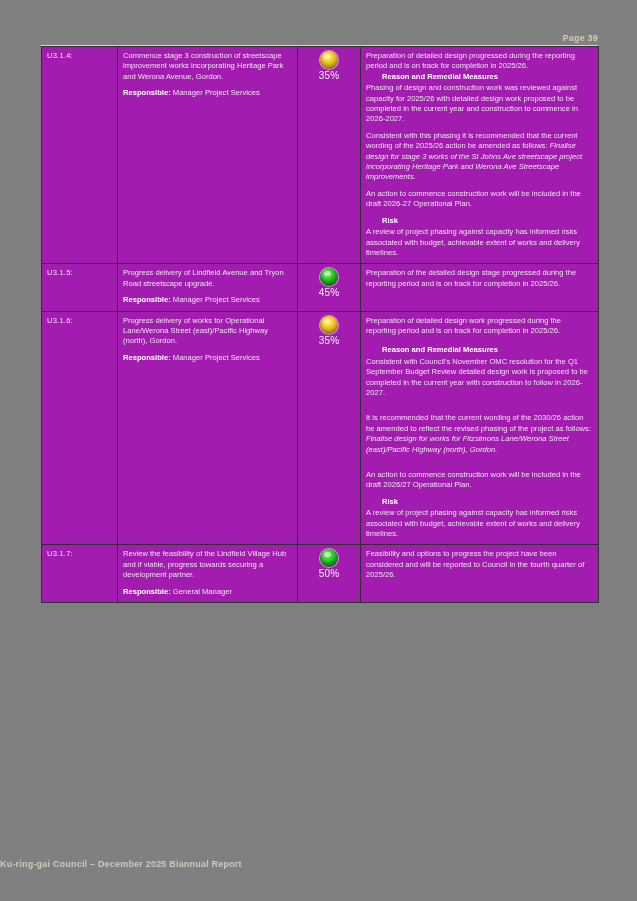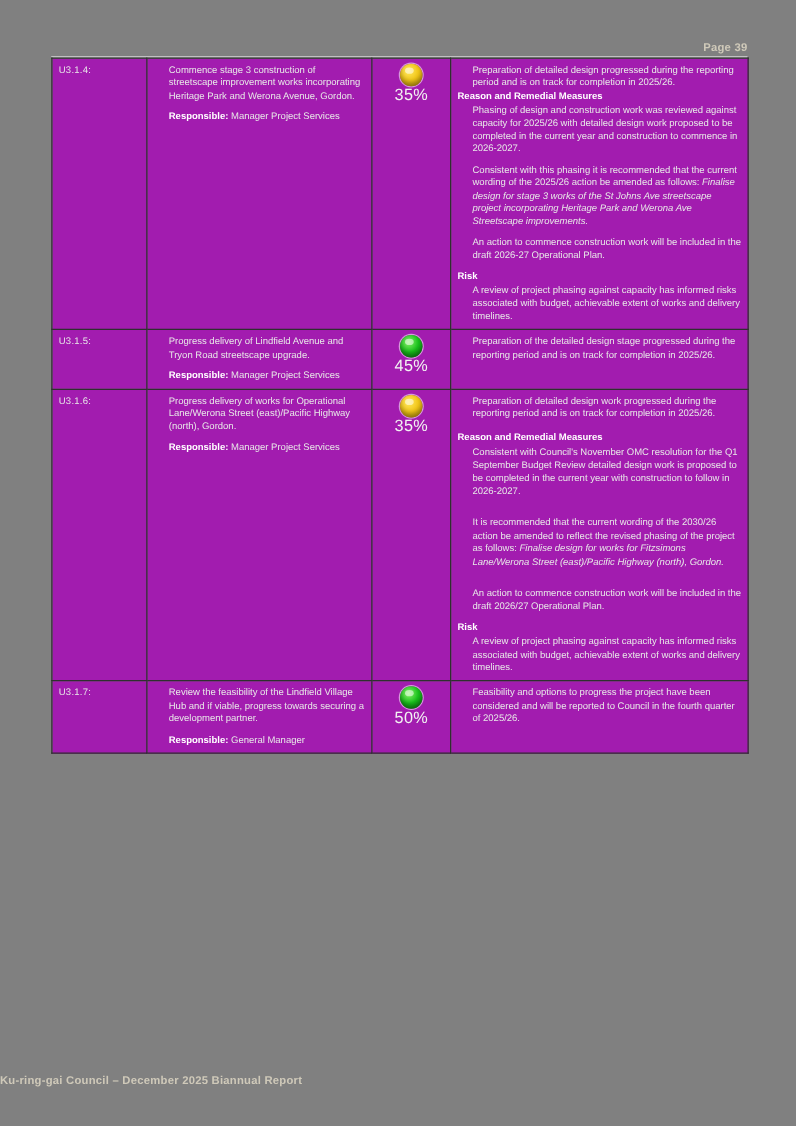--- a/index.html
+++ b/index.html
@@ -83,37 +83,37 @@
     top: 3px;
     left: 4px;
     width: 7px;
     height: 5px;
     border-radius: 50%;
     background: rgba(255,255,255,0.55);
   }
   .light.amber { background: radial-gradient(circle at 38% 32%, #ffe860 0%, #f2c718 48%, #c79a07 100%); }
   .light.green { background: radial-gradient(circle at 38% 32%, #87f06a 0%, #18c21b 48%, #0b8412 100%); }
   .pct {
-    font-size: 13px;
+    font-size: 10px;
     color: #f2f2f2;
     text-align: center;
     letter-spacing: 0.2px;
   }
   .para {
-    margin: 0 0 6px 12px;
+    margin: 0 0 6px 0;
   }
   .para:last-child { margin-bottom: 0; }
   .para.tight { margin-bottom: 0; }
   .gap { height: 9px; }
   .bold { font-weight: bold; color: #ffffff; text-align: right; }
   .italic { font-style: italic; }
   .subhead {
     font-weight: bold;
     color: #ffffff;
-    margin: 0 0 1px 0;
+    margin: 0 0 1px 16px;
   }
   .footer {
     position: absolute;
     top: 859px;
     left: 0;
     width: 598px;
     text-align: left;
     font-size: 9px;
     font-weight: bold;
     color: #cfc9b9;

